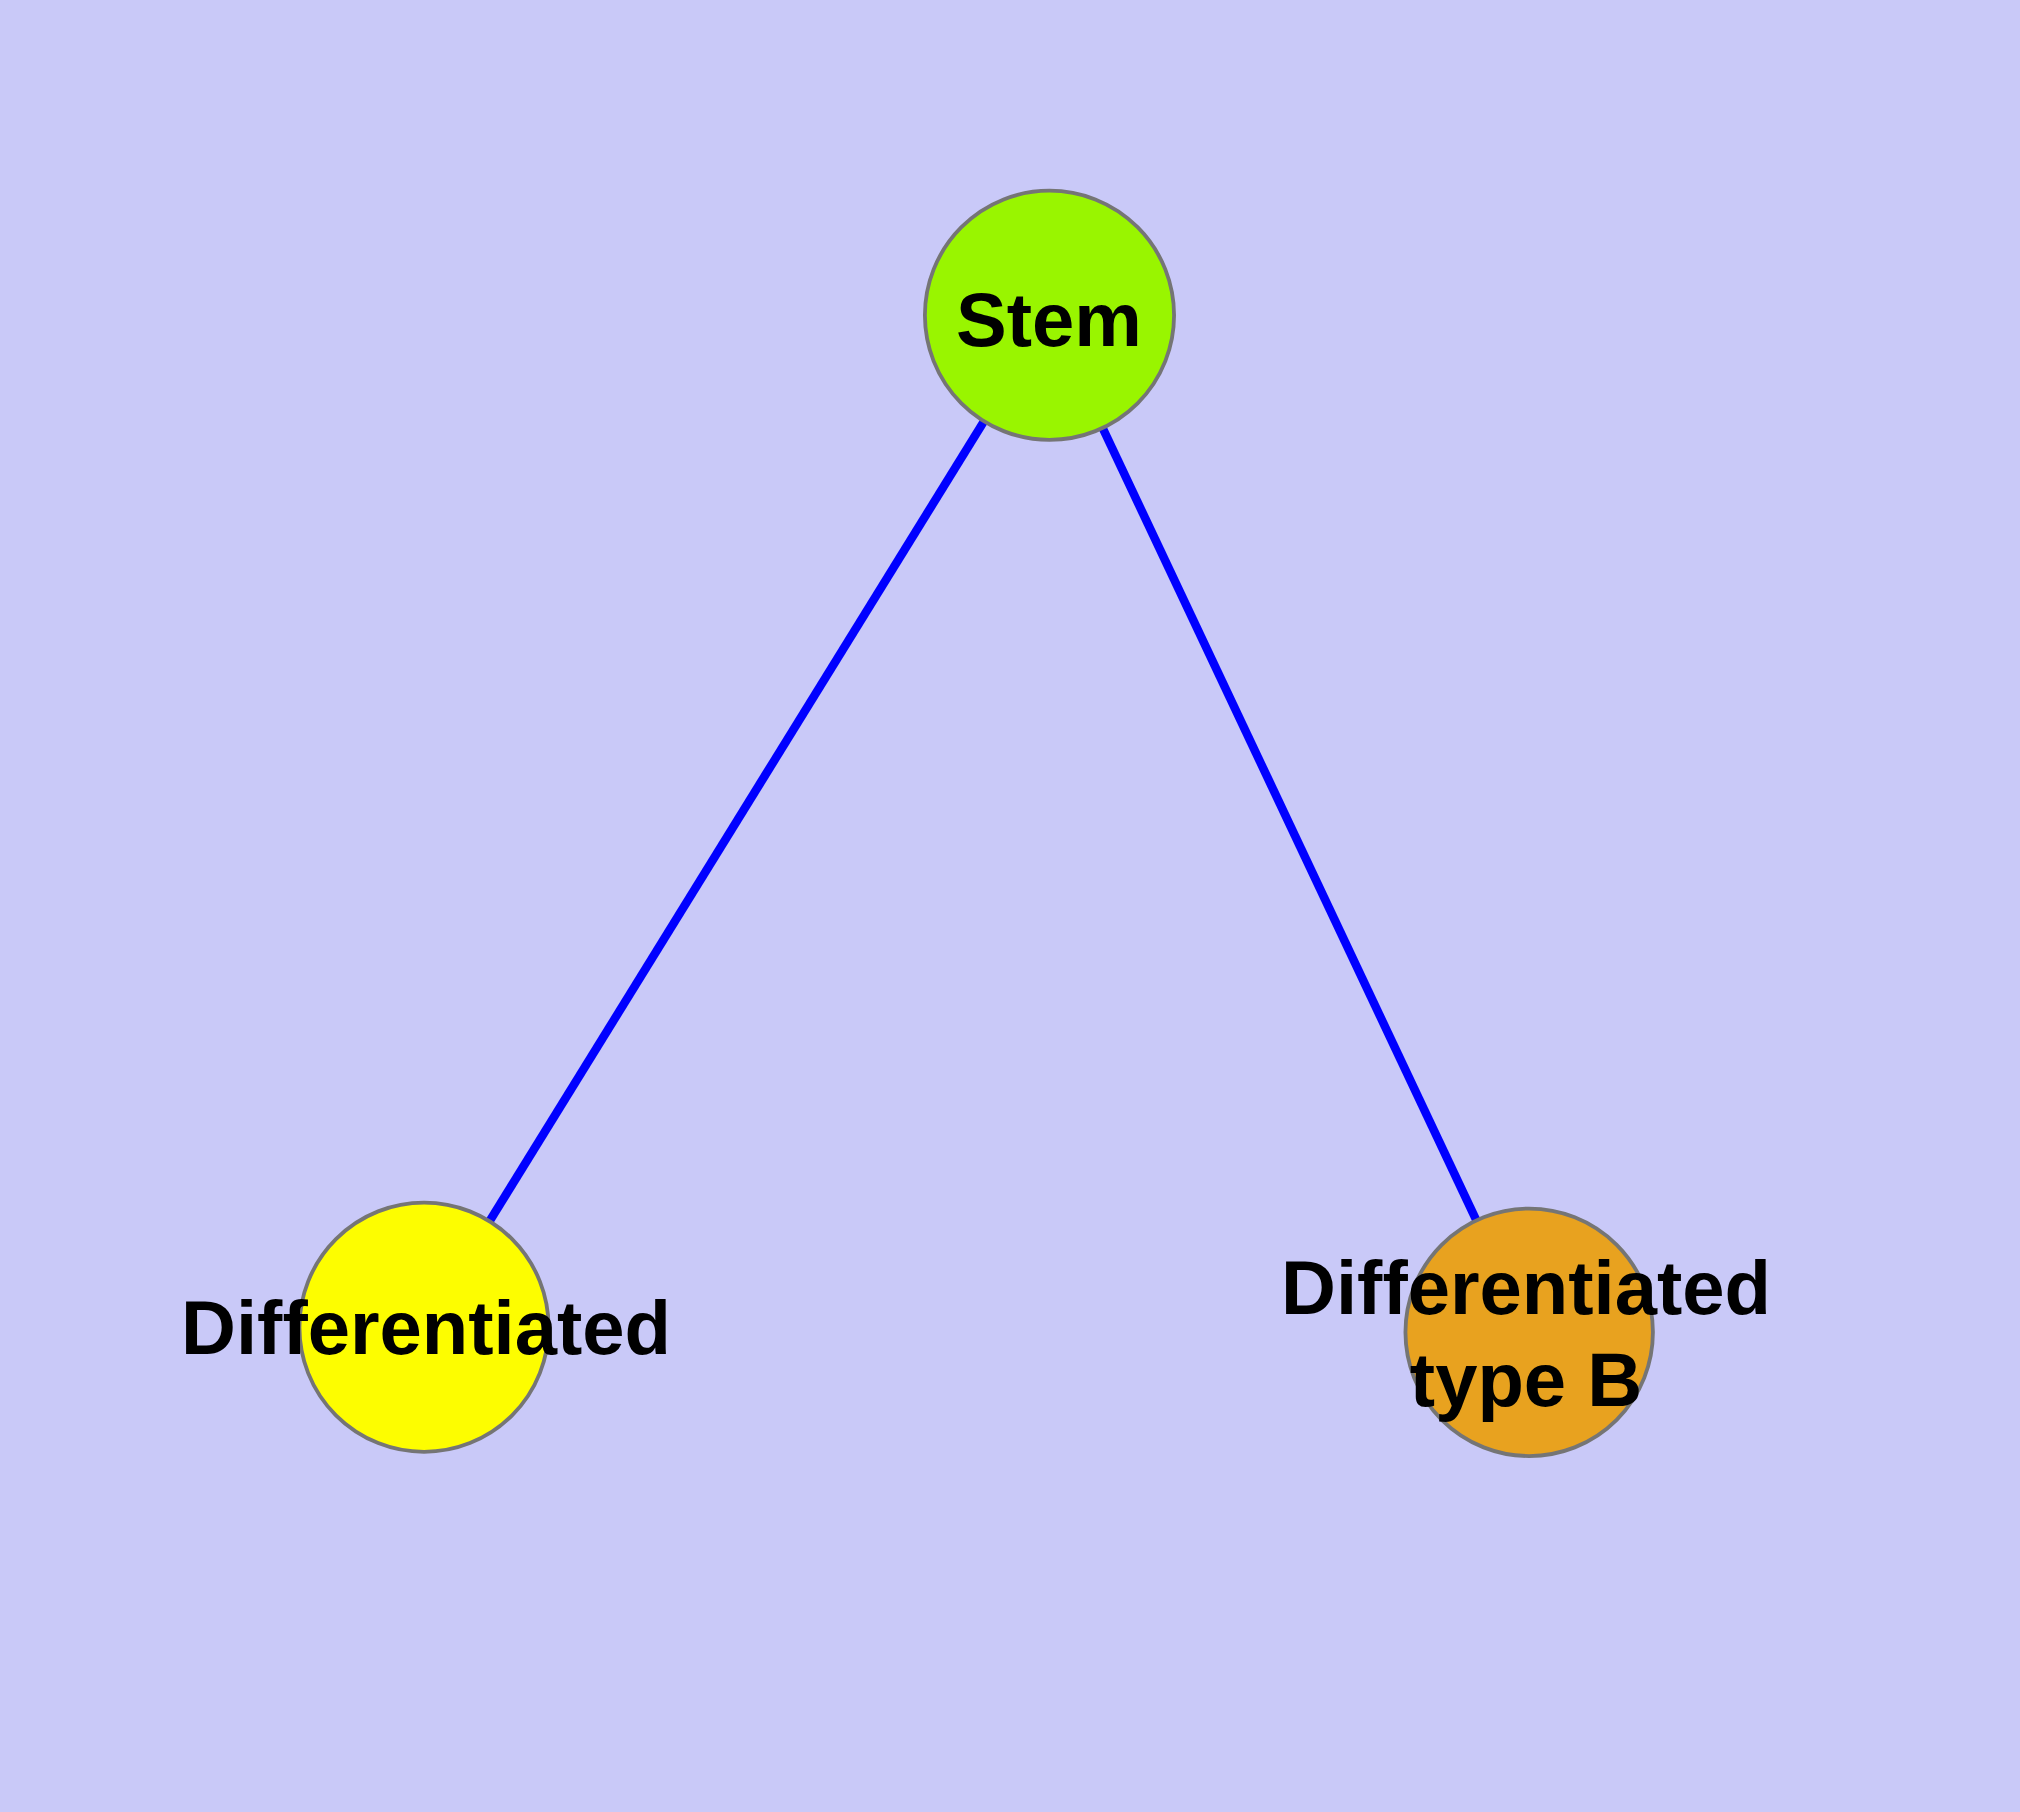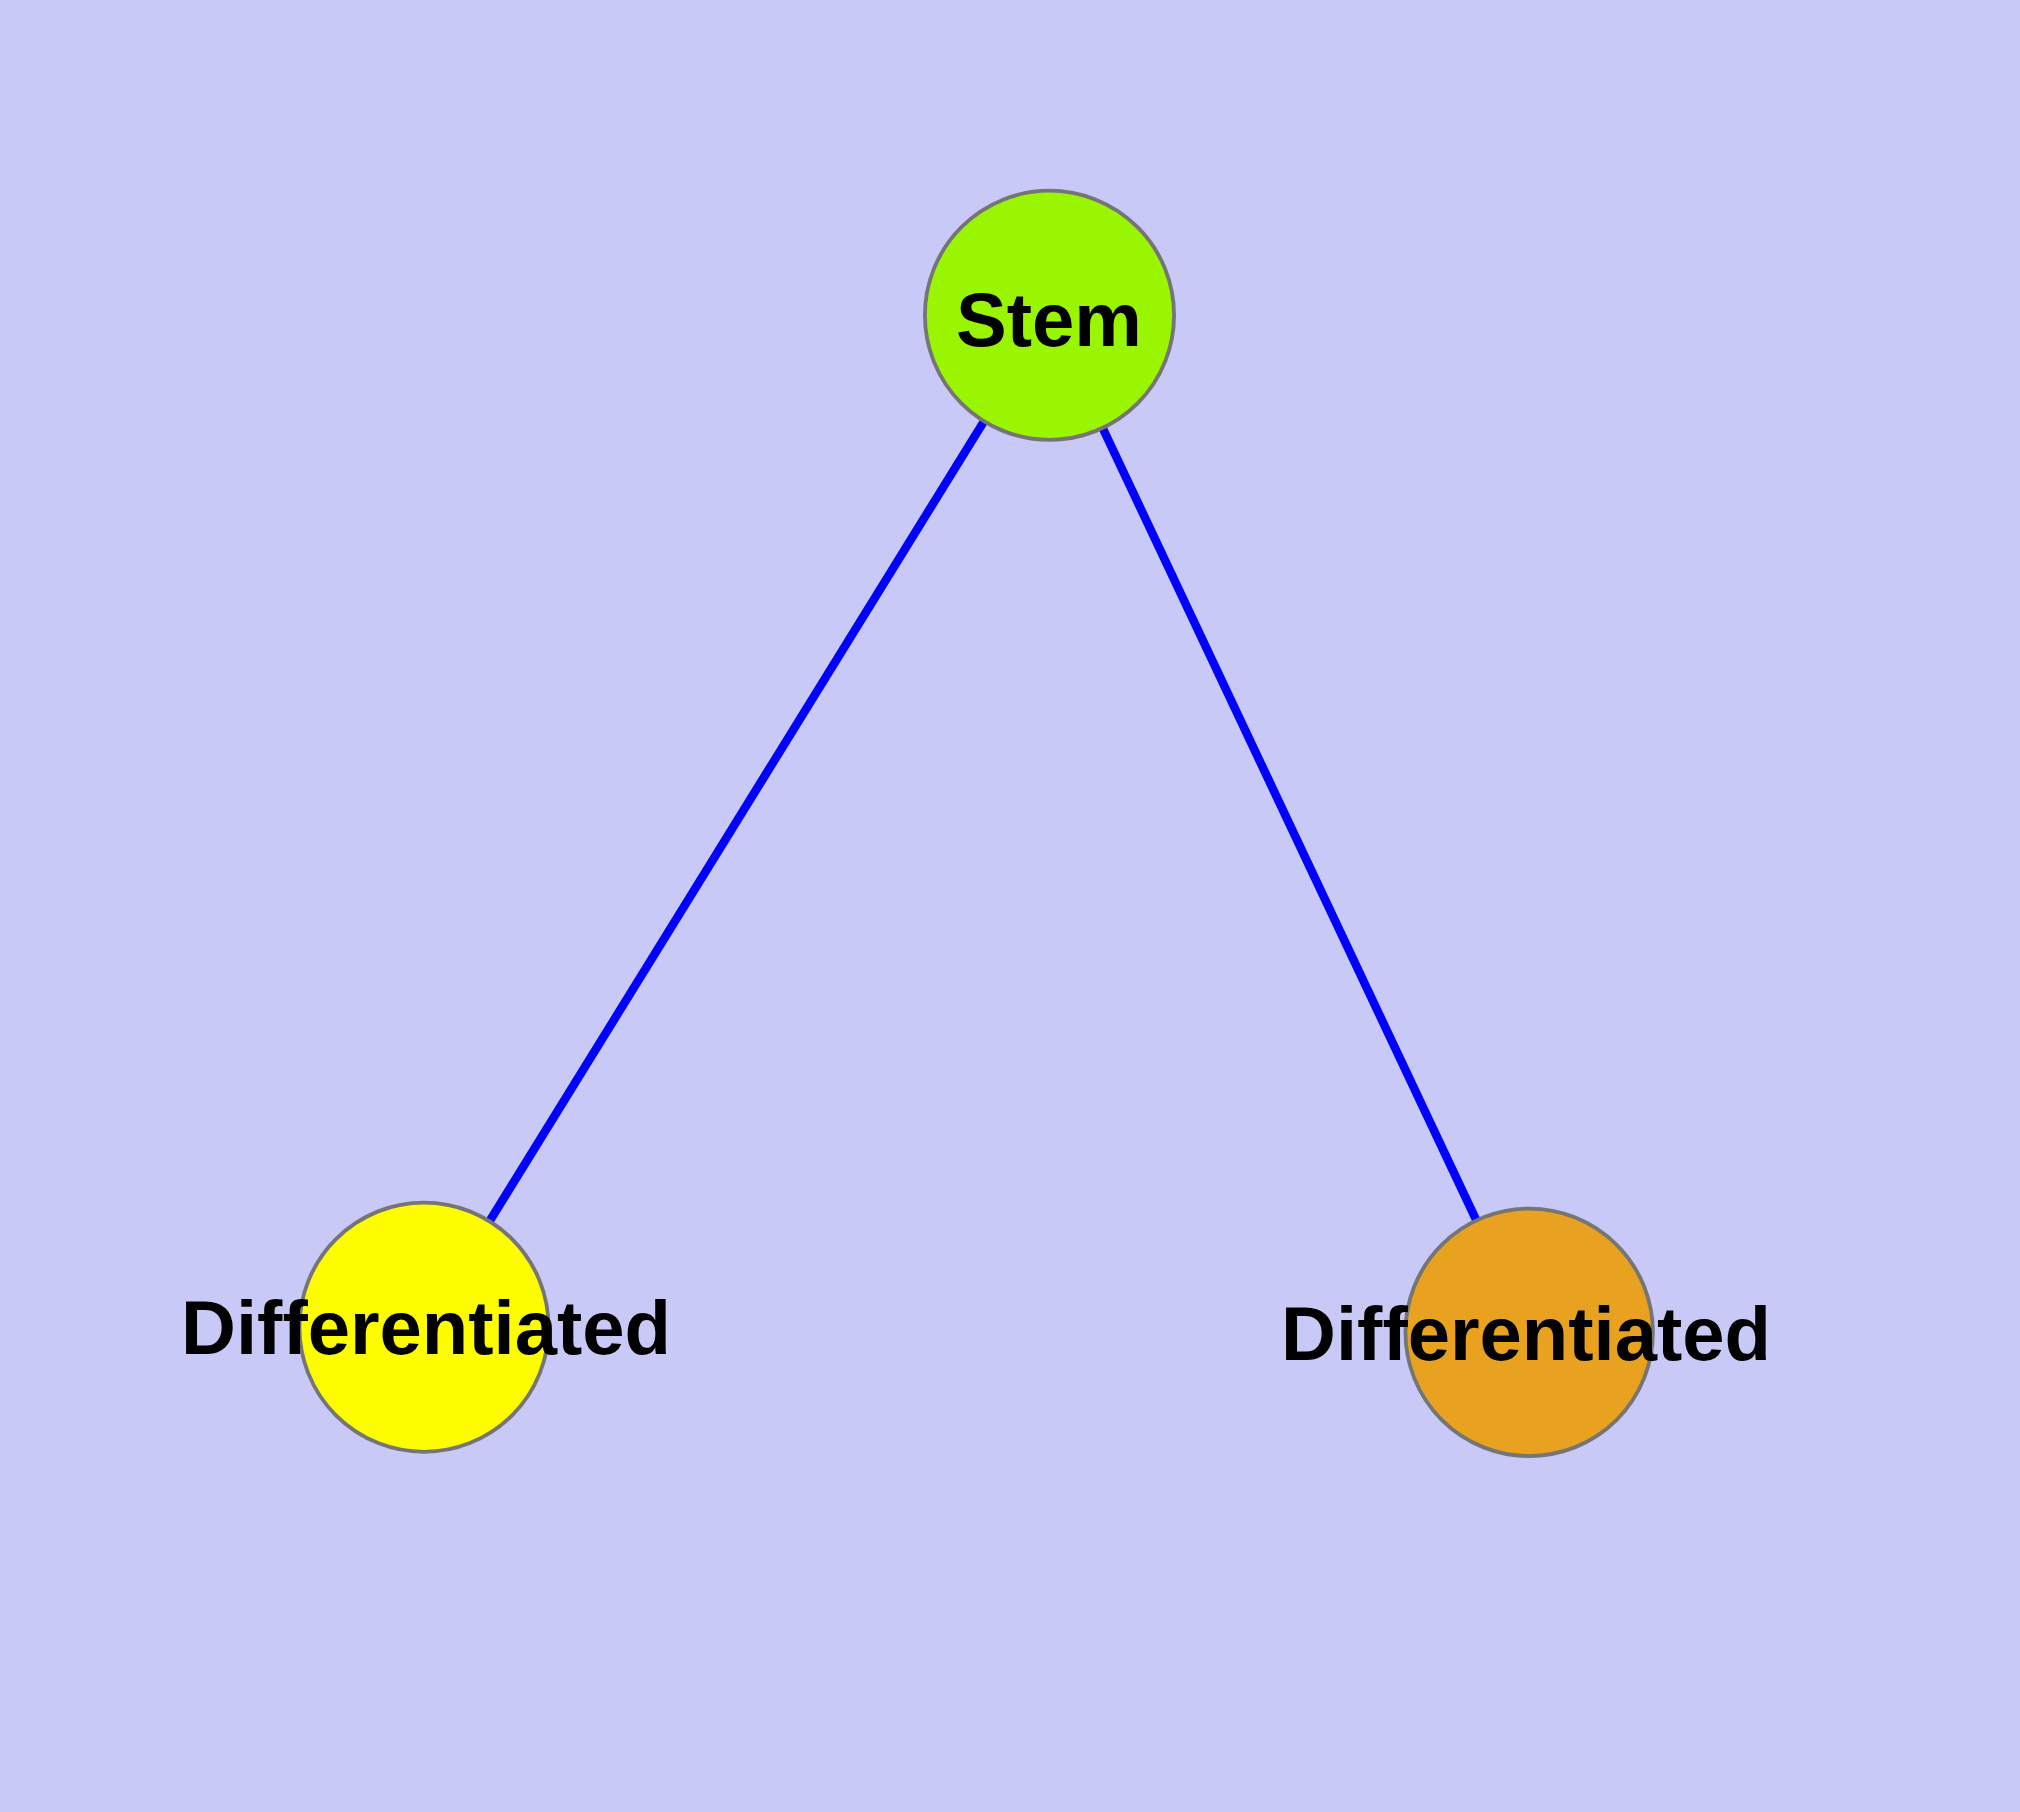--- a/index.html
+++ b/index.html
@@ -69,16 +69,17 @@
   <div class="node-label" style="left:1049px; top:320px;">
     <span class="label-line">Stem</span>
   </div>
 
   <div class="node-label" style="left:426px; top:1328px;">
     <span class="label-line">Differentiated</span>
   </div>
 
   <div class="node-label" style="left:1526px; top:1334px;">
     <span class="label-line">Differentiated</span>
+    <span class="label-line">type B</span>
   </div>
 
 </div>
 
 
 </body></html>

